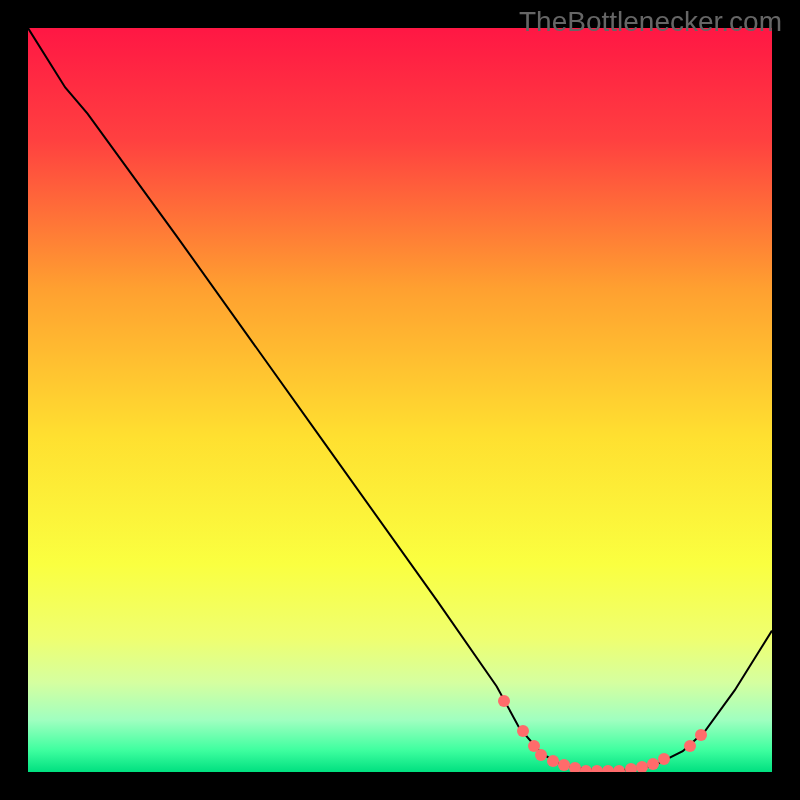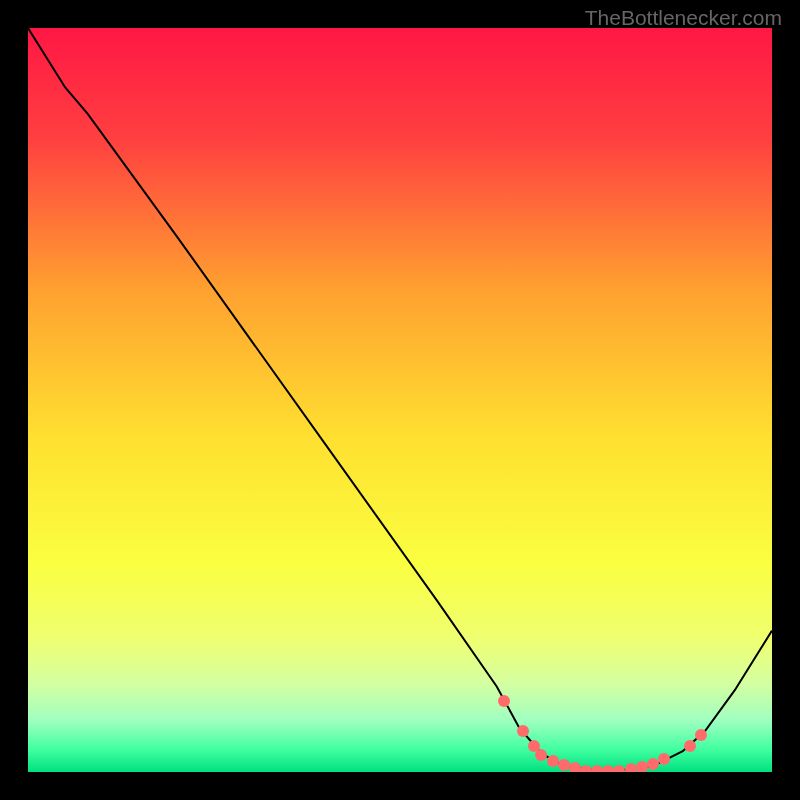--- a/index.html
+++ b/index.html
@@ -9,21 +9,21 @@
     background: #000;
     position: relative;
     font-family: Arial, sans-serif;
     overflow: hidden;
   }
   .watermark {
     position: absolute;
     top: 6px;
     right: 18px;
     color: #666;
-    font-size: 21px;
+    font-size: 28px;
     font-weight: 500;
     z-index: 10;
   }
   .plot-area {
     position: absolute;
     left: 28px;
     top: 28px;
     width: 744px;
     height: 744px;
     overflow: hidden;

